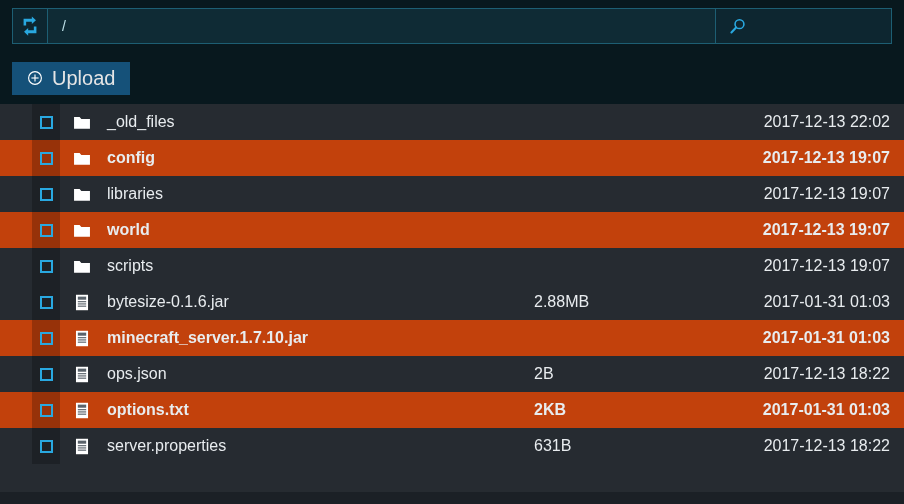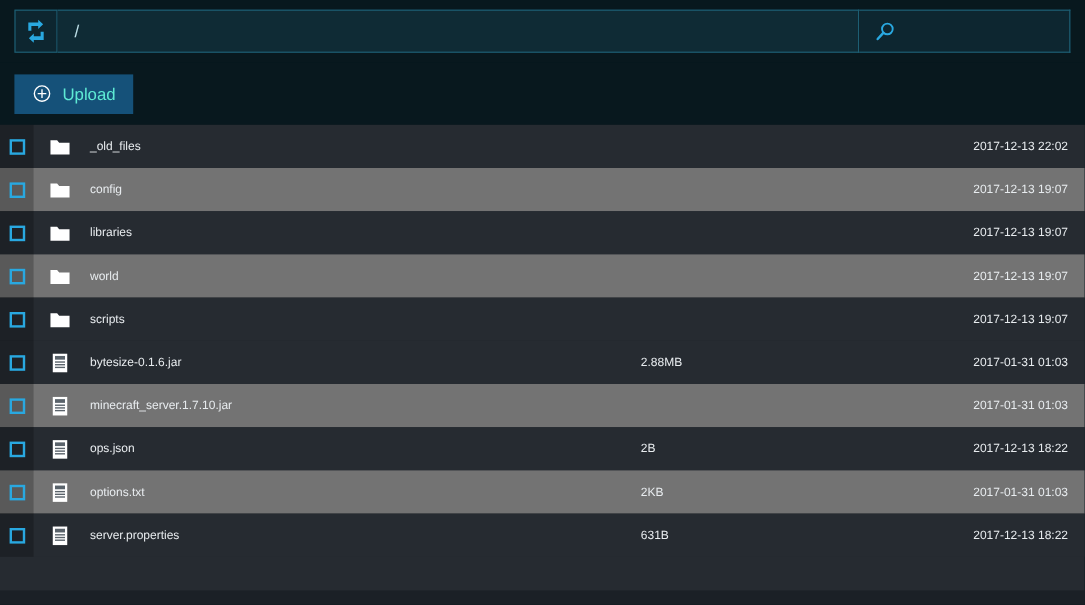--- a/index.html
+++ b/index.html
@@ -58,46 +58,47 @@
     height: 52px;
     background: #08181e;
     display: flex;
     align-items: center;
     padding: 0 12px;
     gap: 10px;
   }
   .action-btn {
     height: 33px;
     background: #155179;
-    color: #5eead4;
+    color: #e5e5e5;
     border: none;
     display: flex; align-items: center;
     gap: 9px;
     padding: 0 15px;
-    font-size: 14px;
+    font-size: 20px;
     font-family: "Liberation Sans", sans-serif;
     cursor: pointer;
   }
 
   
   #file-list {
     background: #262b31;
     height: 396px;
     overflow: hidden;
   }
   .file-row {
     height: 36px;
     display: flex;
     align-items: center;
     cursor: pointer;
     color: #e8ecef;
-    font-size: 10px;
+    font-size: 16px;
+    padding-left: 32px;
   }
   .file-row.odd  { background: #262b31; }
-  .file-row.even { background: #737373; }
+  .file-row.even { background: #c2410c; font-weight: bold; }
   .cb-cell {
     width: 28px; height: 36px;
     flex: none;
     display: flex; align-items: center; justify-content: center;
     background: rgba(0,0,0,0.22);
   }
   .row-checkbox {
     width: 13px; height: 13px;
     border: 2px solid #29a8e0;
     background: transparent;

